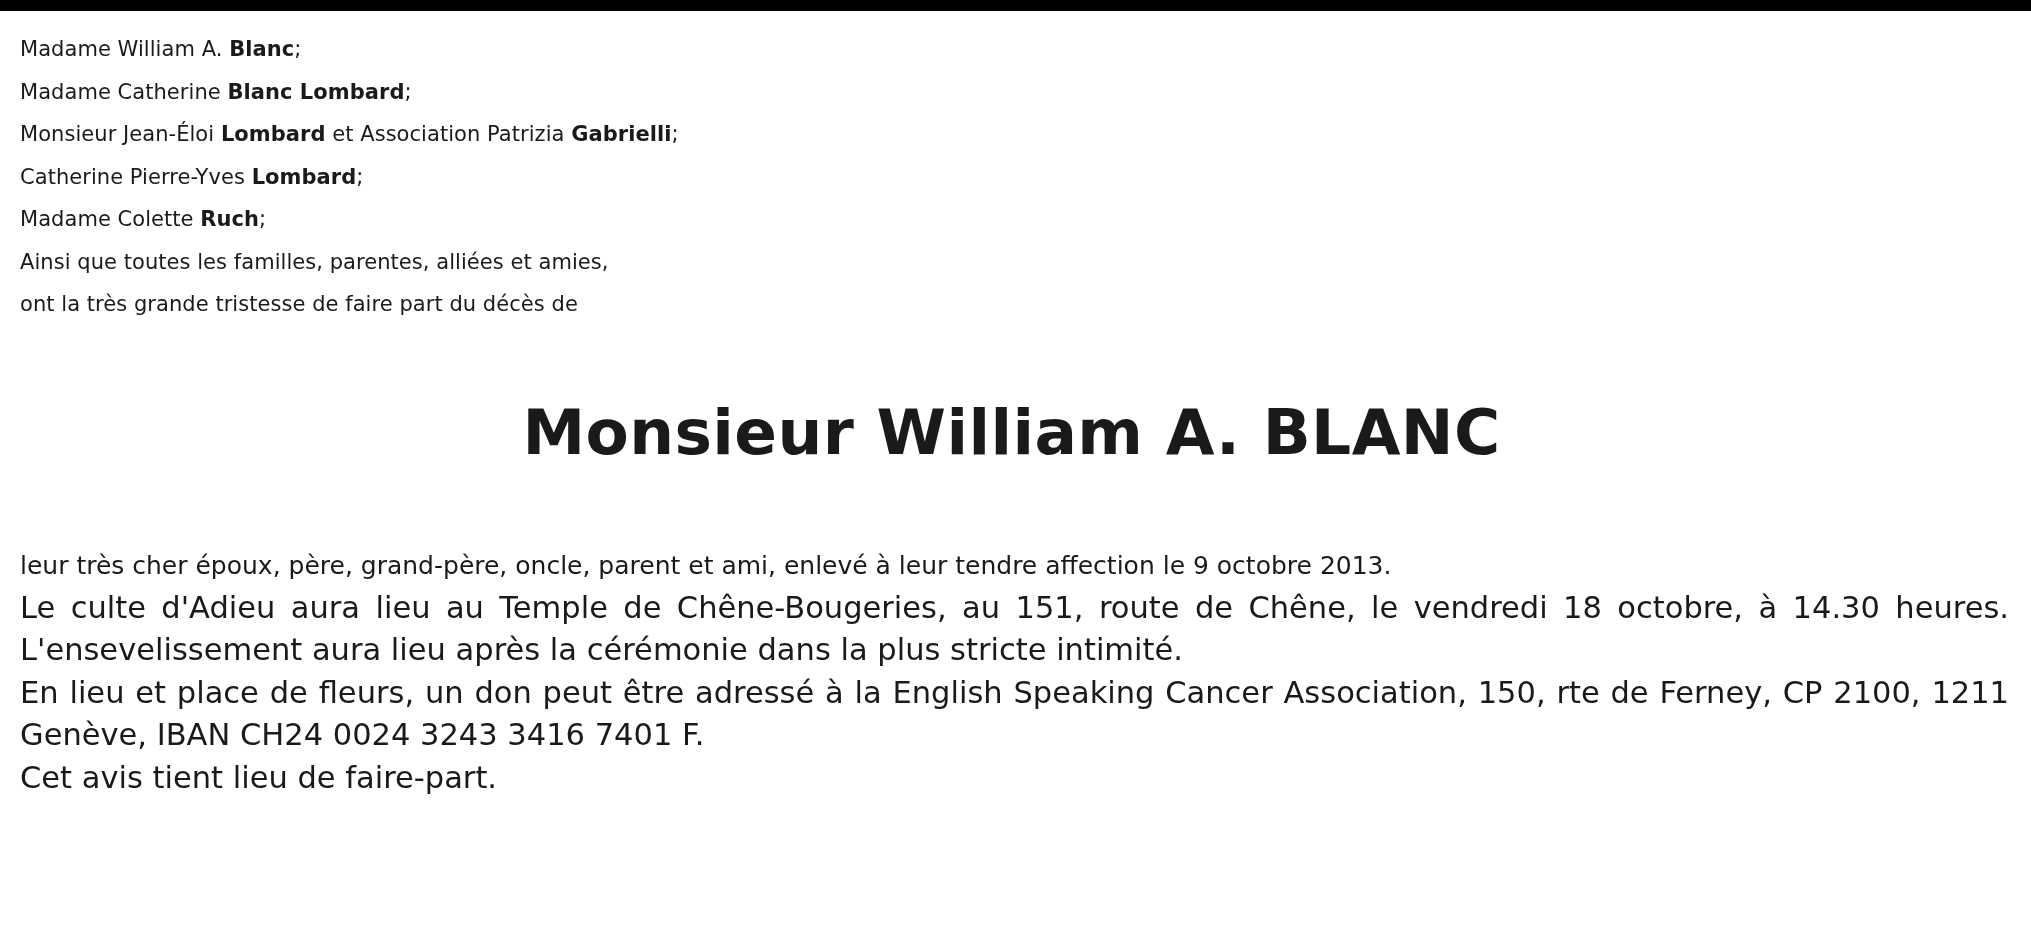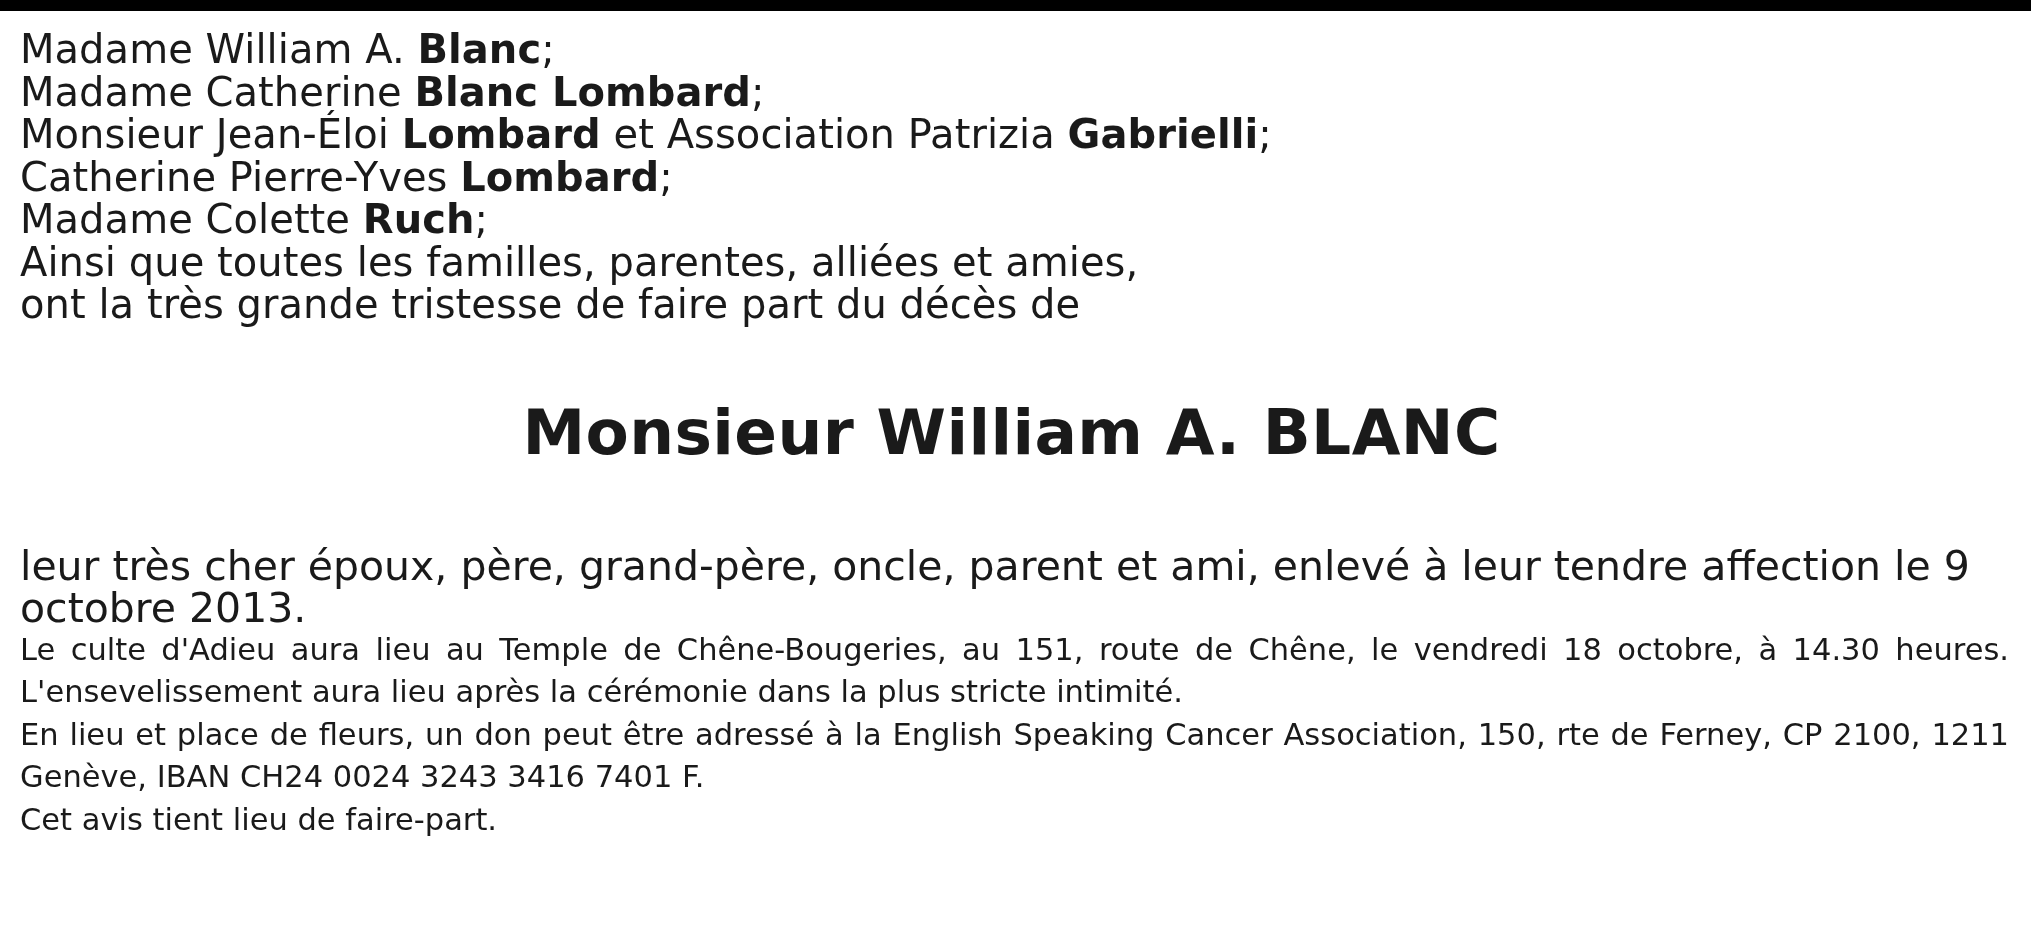--- a/index.html
+++ b/index.html
@@ -25,42 +25,42 @@
   }
   .notice {
     position: absolute;
     top: 11px;
     left: 0;
     width: 2031px;
     box-sizing: border-box;
     padding: 17px 22px 0 20px;
   }
   .family-block {
-    font-size: 40px;
+    font-size: 21px;
     line-height: 42.5px;
     letter-spacing: 0.05px;
   }
   .family-line {
     white-space: nowrap;
   }
   .family-line b {
     font-weight: 700;
   }
   .deceased-name {
     text-align: center;
     font-weight: 700;
     font-size: 63px;
     letter-spacing: 0.4px;
     margin-top: 72px;
     margin-bottom: 15px;
     line-height: 1.1;
     padding-right: 6px;
   }
   .relation-line {
-    font-size: 41px;
+    font-size: 25px;
     line-height: 42px;
     margin-top: 78px;
   }
   .details {
     font-size: 30.5px;
     line-height: 42.5px;
   }
   .details p {
     margin: 0;
   }

